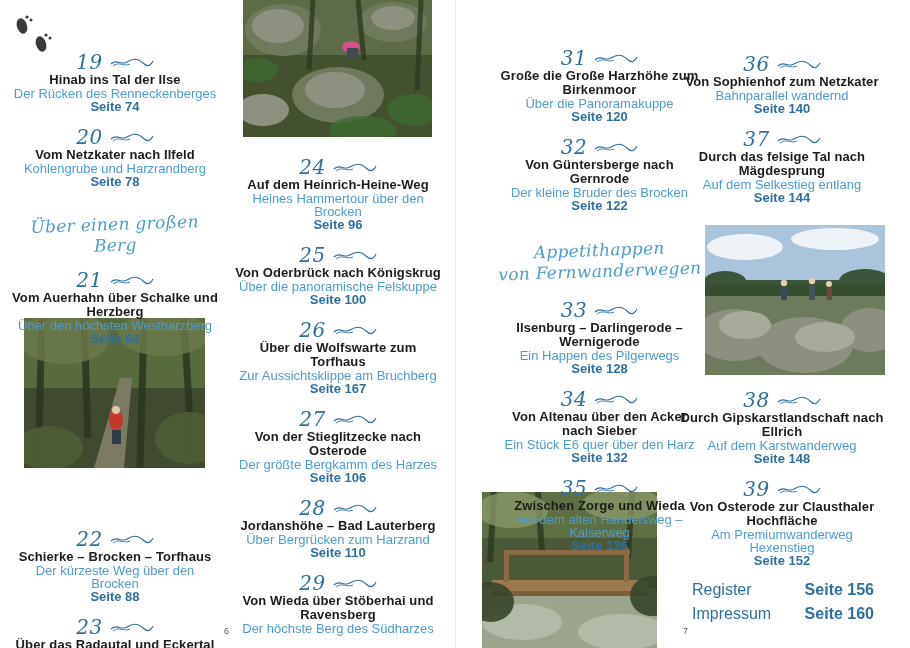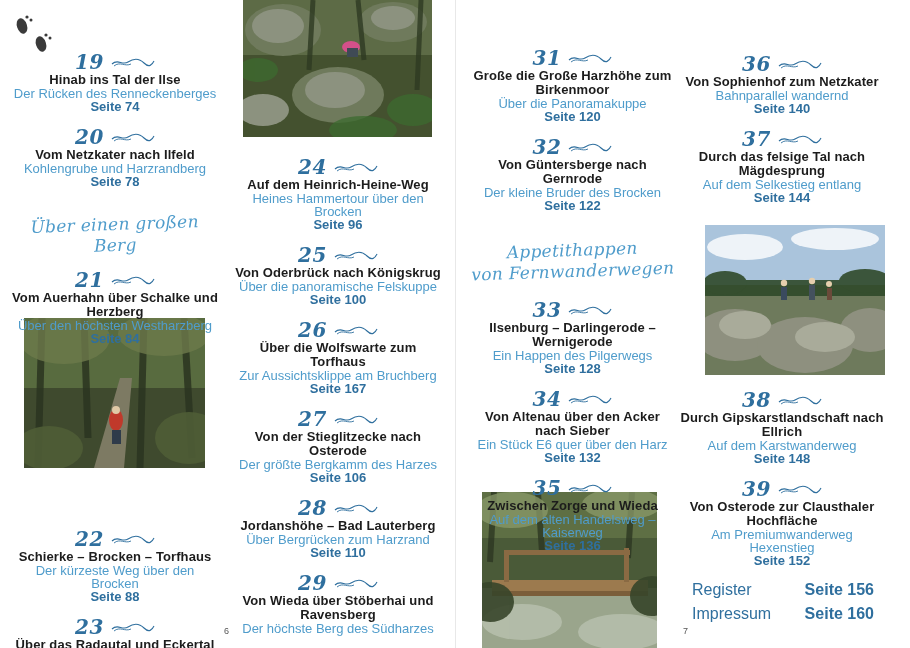--- a/index.html
+++ b/index.html
@@ -26,21 +26,21 @@
   .num-row {
     display: flex;
     align-items: center;
     justify-content: center;
     gap: 7px;
     margin-bottom: 1px;
   }
   .num {
     font-family: "DejaVu Serif", serif;
     font-style: italic;
-    font-weight: bold;
+    font-weight: normal;
     color: #2f6f9e;
     font-size: 20px;
     line-height: 1;
     letter-spacing: 0.5px;
     text-align: right;
   }
   .entry-title {
     color: #1c1c1c;
     font-size: 13px;
     font-weight: bold;
@@ -99,21 +99,21 @@
   .reg-row .lbl { font-weight: normal; }
   .reg-row .pg { font-weight: bold; }
 
   
   .col {
     position: absolute;
     top: 0;
   }
   #col1 { left: 12px;  width: 206px; }
   #col2 { left: 232px; width: 212px; }
-  #col3 { left: 470px; width: 205px; }
+  #col3 { left: 497px; width: 205px; }
   #col4 { left: 678px; width: 208px; }
 
   .spine {
     position: absolute;
     left: 455px;
     top: 0;
     width: 1px;
     height: 648px;
     background: #e8e8e8;
   }

